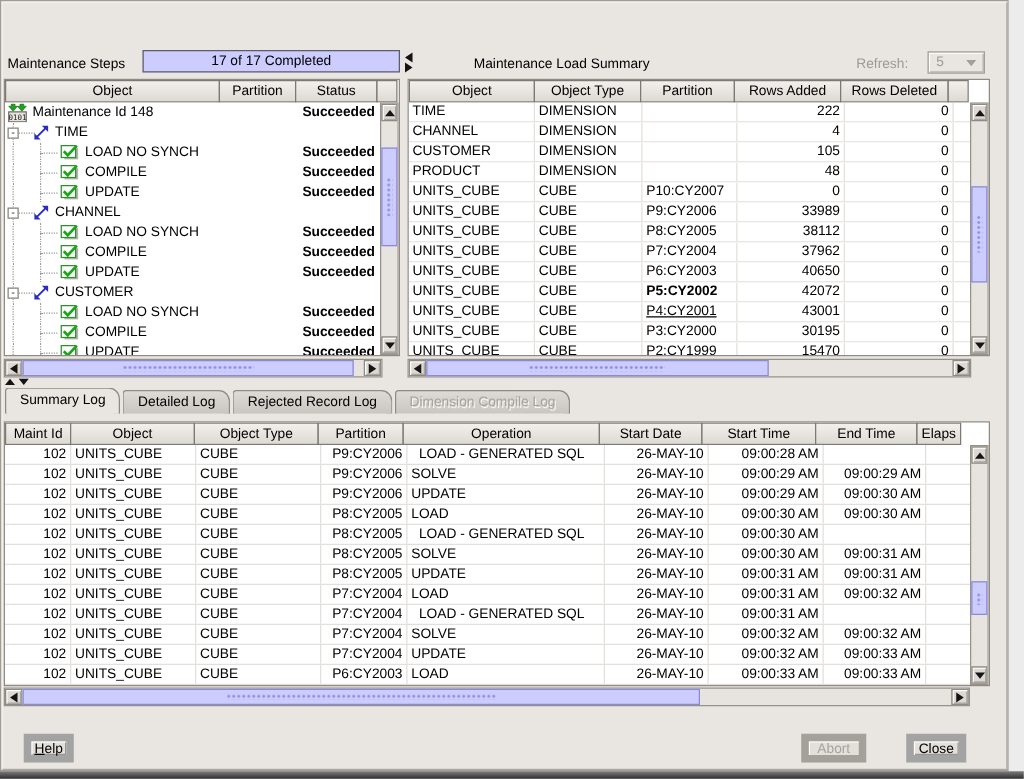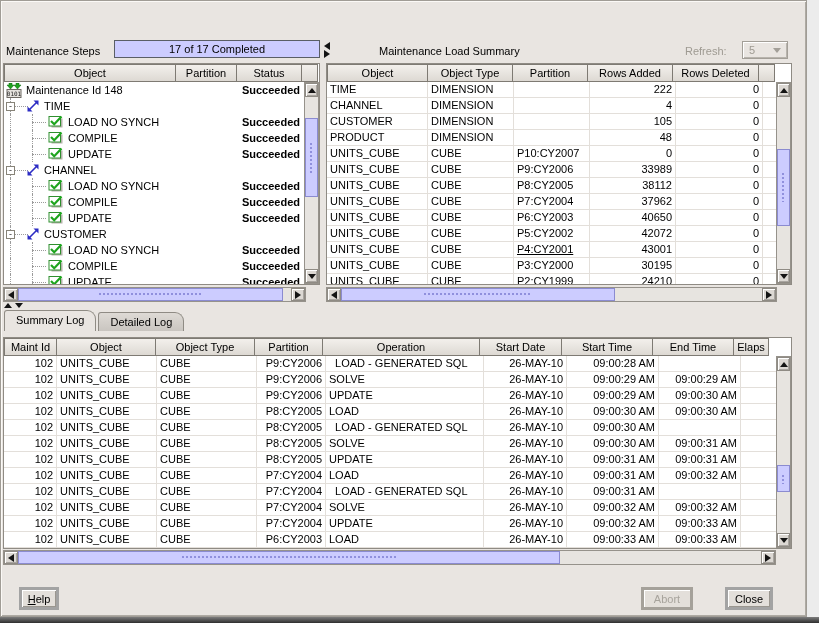--- a/index.html
+++ b/index.html
@@ -113,21 +113,21 @@
   .tab {
     height:19px; padding:0 11px; margin-right:2px; line-height:18px; white-space:nowrap;
     background:linear-gradient(#dedad5,#c9c5c0); border:1px solid #8f8b84; border-bottom:none;
     border-radius:3px 9px 0 0;
   }
   .tab.active { height:21px; background:#e9e5e1; font-weight:normal; position:relative; z-index:2; }
   .tab.disabled { color:#a7a39c; text-shadow:1px 1px 0 #f6f4f1; }
 
   
   .btn {
-    position:absolute; height:23px; background:#e3dfda; border:3px solid #a3a3a3;
+    position:absolute; height:23px; background:#e3dfda; border:6px solid #a3a3a3;
     box-shadow: inset 1px 1px 0 #fff, inset -1px -1px 0 #9a968f;
     display:flex; align-items:center; justify-content:center; font-size:11px;
   }
   .btn span::first-letter { text-decoration:underline; }
   .btn.plain span::first-letter { text-decoration:none; }
   .btn.disabled { color:#a7a39c; border-color:#a5a19a; box-shadow: inset 1px 1px 0 #fff; }
   .btn-help  { left:18px;  top:586px; width:40px; }
   .btn-abort { left:640px; top:586px; width:52px; }
   .btn-close { left:724px; top:586px; width:48px; }
 
@@ -461,21 +461,21 @@
         <div class="tr">
           <span class="td" style="width: 101px;">UNITS_CUBE</span>
           <span class="td" style="width: 86px;">CUBE</span>
           <span class="td" style="width: 76px;">P6:CY2003</span>
           <span class="td num" style="width: 86px;">40650</span>
           <span class="td num" style="width: 87px;">0</span>
         </div>
         <div class="tr">
           <span class="td" style="width: 101px;">UNITS_CUBE</span>
           <span class="td" style="width: 86px;">CUBE</span>
-          <span class="td" style="width: 76px;">P5:CY2002</span>
+          <span class="td" style="width: 76px; font-weight: bold;">P5:CY2002</span>
           <span class="td num" style="width: 86px;">42072</span>
           <span class="td num" style="width: 87px;">0</span>
         </div>
         <div class="tr">
           <span class="td" style="width: 101px;">UNITS_CUBE</span>
           <span class="td" style="width: 86px;">CUBE</span>
           <span class="td" style="width: 76px; text-decoration: underline;">P4:CY2001</span>
           <span class="td num" style="width: 86px;">43001</span>
           <span class="td num" style="width: 87px;">0</span>
         </div>
@@ -483,21 +483,21 @@
           <span class="td" style="width: 101px;">UNITS_CUBE</span>
           <span class="td" style="width: 86px;">CUBE</span>
           <span class="td" style="width: 76px;">P3:CY2000</span>
           <span class="td num" style="width: 86px;">30195</span>
           <span class="td num" style="width: 87px;">0</span>
         </div>
         <div class="tr">
           <span class="td" style="width: 101px;">UNITS_CUBE</span>
           <span class="td" style="width: 86px;">CUBE</span>
           <span class="td" style="width: 76px;">P2:CY1999</span>
-          <span class="td num" style="width: 86px;">24210</span>
+          <span class="td num" style="width: 86px;">15470</span>
           <span class="td num" style="width: 87px;">0</span>
         </div>
       </div>
     <div class="sb" data-orient="v" style="right:0; top:18px; bottom:0;">
         <span class="sb-btn sb-btn-a">
           <span class="tri t-up t-sm"></span>
         </span>
         <span class="sb-thumb" style="top: 65.6px; height: 77.4px;"></span>
         <span class="sb-btn sb-btn-b">
           <span class="tri t-down t-sm"></span>
@@ -510,20 +510,22 @@
       </span>
       <span class="sb-thumb" style="left: 14px; width: 273.65px;"></span>
       <span class="sb-btn sb-btn-b">
         <span class="tri t-right t-sm"></span>
       </span>
     </div>
 
   <div class="tab-strip" id="tab-strip">
       <div class="tab active"><span>Summary Log</span></div>
       <div class="tab"><span>Detailed Log</span></div>
+      <div class="tab"><span>Rejected Record Log</span></div>
+      <div class="tab disabled"><span>Dimension Compile Log</span></div>
     </div>
 
   <div class="panel log-pane">
     <div class="thead" id="log-head">
         <span class="th" style="width: 53px;">Maint Id</span>
         <span class="th" style="width: 100px;">Object</span>
         <span class="th" style="width: 100px;">Object Type</span>
         <span class="th" style="width: 69px;">Partition</span>
         <span class="th" style="width: 158px;">Operation</span>
         <span class="th" style="width: 83px;">Start Date</span>

